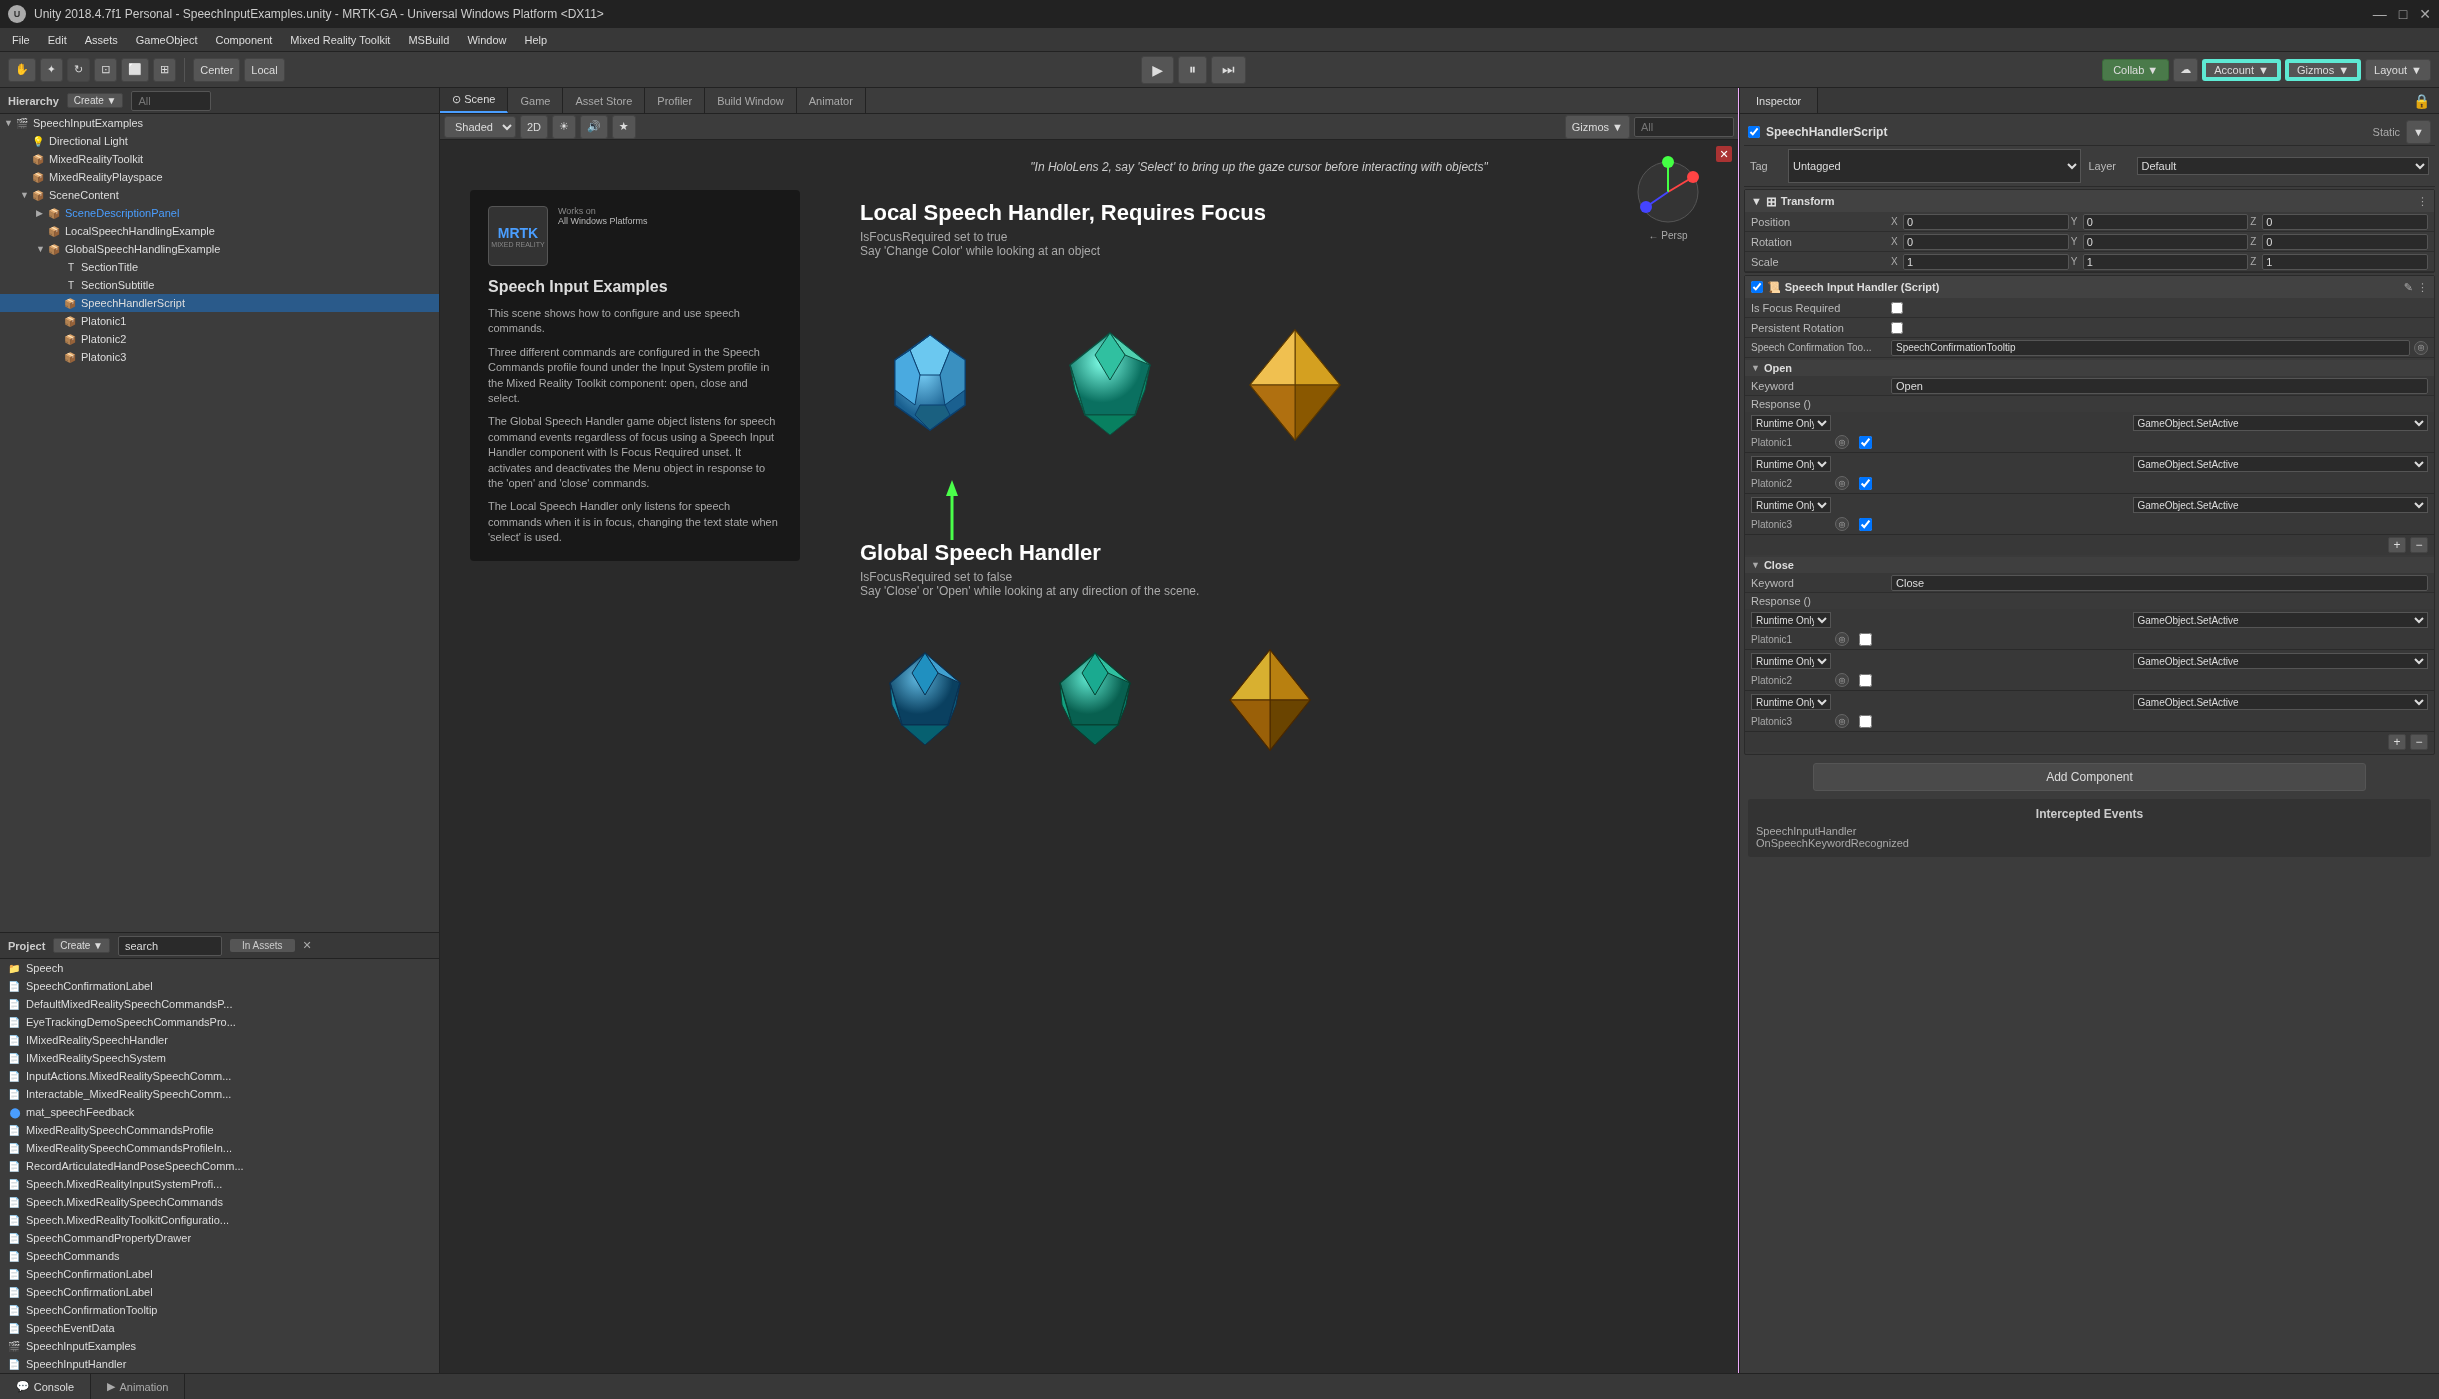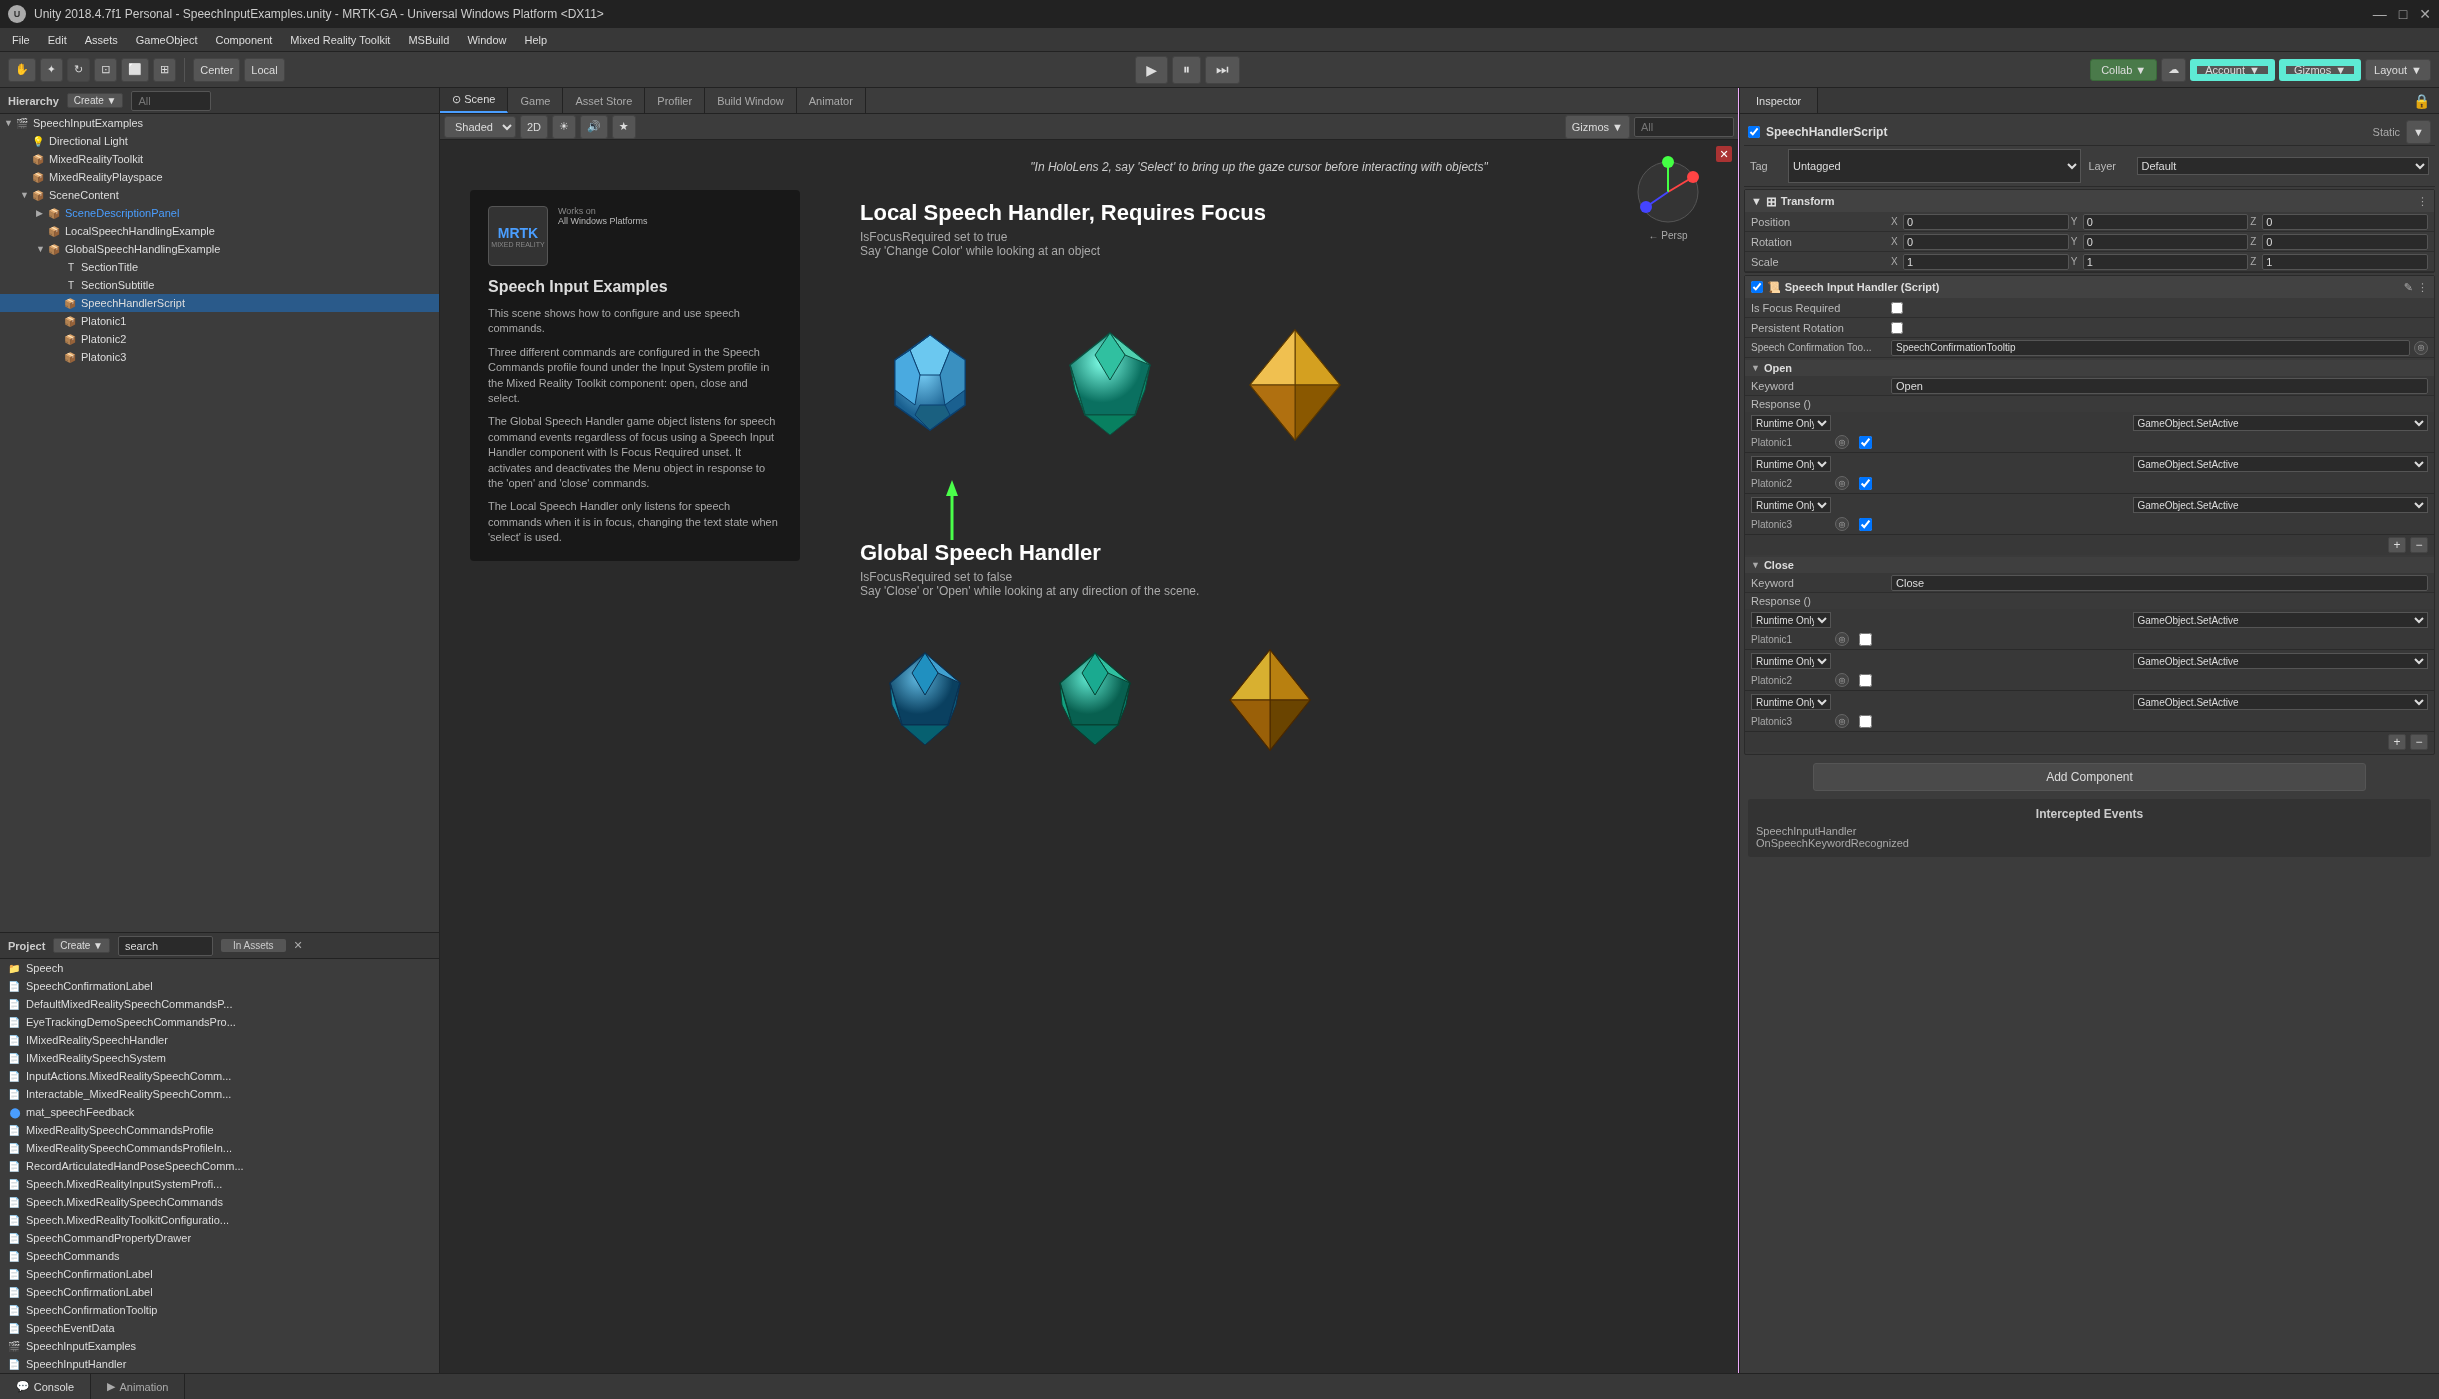--- a/index.html
+++ b/index.html
@@ -309,21 +309,21 @@
 
     
     .search-bar {
       background: #2a2a2a;
       border: 1px solid #555;
       color: #ddd;
       padding: 2px 6px;
       font-size: 11px;
       height: 20px;
       border-radius: 2px;
-      width: 95px;
+      width: 104px;
     }
 
     .tag-badge {
       background: #555;
       padding: 1px 12px;
       border-radius: 2px;
       font-size: 10px;
       cursor: pointer;
     }
 
@@ -394,21 +394,21 @@
       color: #ddd;
       padding: 2px 10px;
       border-radius: 3px;
       cursor: pointer;
       font-size: 11px;
       height: 22px;
       display: flex; align-items: center;
     }
     .account-dropdown {
       background: #555;
-      border: 7px solid #5eead4;
+      border: 4px solid #5eead4;
       color: #ddd;
       padding: 2px 8px;
       border-radius: 3px;
       cursor: pointer;
       font-size: 11px;
       height: 22px;
       display: flex; align-items: center; gap: 4px;
     }
 
     

